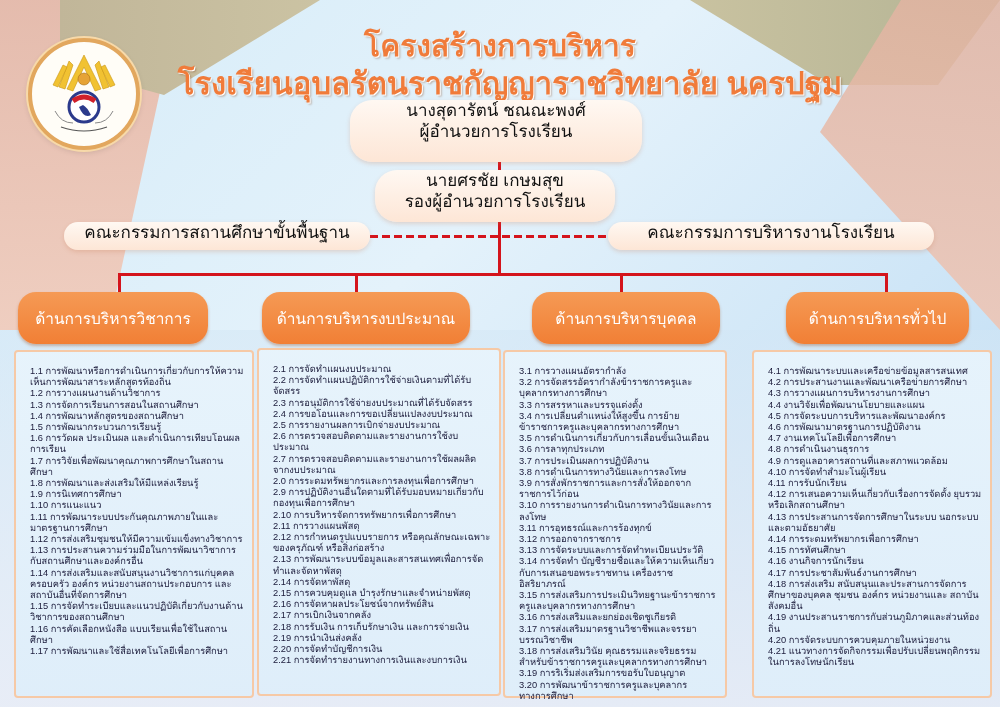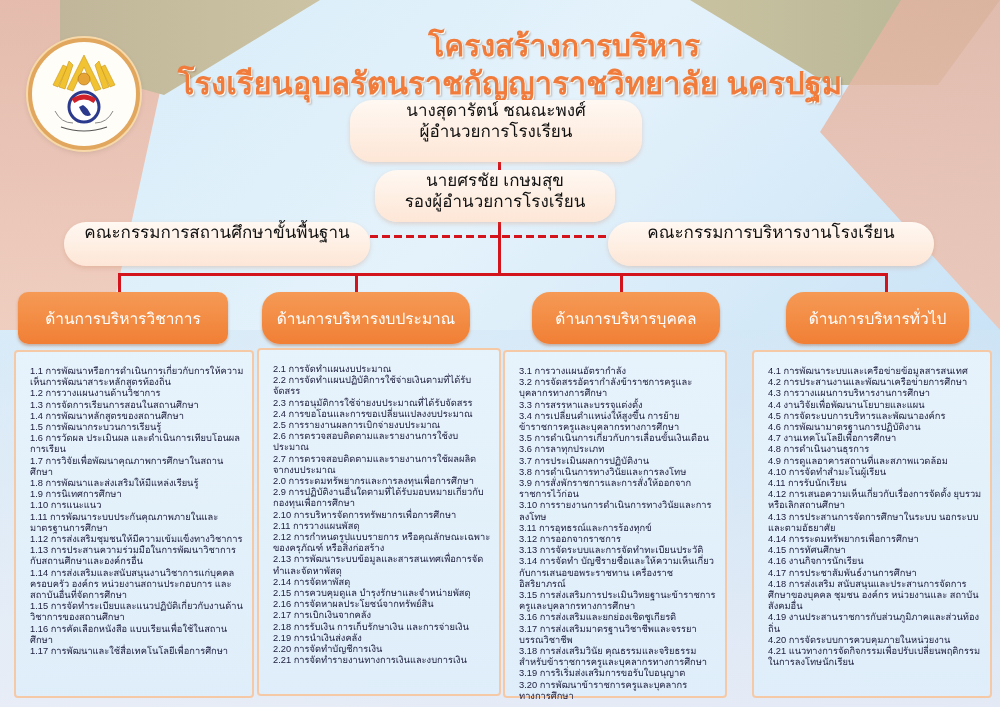--- a/index.html
+++ b/index.html
@@ -45,45 +45,45 @@
       display: flex; align-items: center; justify-content: center;
     }
     .logo svg { width: 90px; height: 90px; }
 
     .title {
       position: absolute; left: 160px; width: 700px; text-align: center;
       color: #f07b3a; font-weight: bold;
       text-shadow: 1px 1px 0 #fff, 2px 2px 2px rgba(120,60,20,.35);
       font-family: "Liberation Sans", sans-serif;
     }
-    .title-1 { top: 22px; font-size: 30px; left: 300px; width: 400px; text-align: right; }
+    .title-1 { top: 22px; font-size: 30px; left: 300px; width: 400px; }
     .title-2 { top: 58px; font-size: 31px; }
 
     .pill {
       position: absolute; border-radius: 22px;
       background: linear-gradient(180deg, #fff8f2 0%, #fde6d6 100%);
       box-shadow: 0 2px 4px rgba(200,120,80,.25);
       display: flex; flex-direction: column; align-items: center; 
       color: #111; font-family: "Liberation Sans", sans-serif;
       text-align: center; line-height: 1.25;
     }
     .director { left: 350px; top: 100px; width: 292px; height: 62px; font-size: 17px; }
     .deputy { left: 375px; top: 170px; width: 240px; height: 52px; font-size: 17px; }
-    .committee { top: 222px; height: 44px; font-size: 17px; }
+    .committee { top: 222px; height: 28px; font-size: 17px; }
     .committee-left { left: 64px; width: 306px; }
     .committee-right { left: 608px; width: 326px; }
 
     .dept {
       position: absolute; top: 292px; height: 52px; border-radius: 18px 18px 18px 18px;
       background: linear-gradient(180deg, #f59a55 0%, #f17f35 100%);
       box-shadow: 0 2px 3px rgba(150,70,20,.35);
       color: #fff; font-size: 15.5px; font-family: "Liberation Sans", sans-serif;
       display: flex; align-items: center; justify-content: center;
     }
-    .dept-1 { left: 18px; width: 210px; border-radius: 10px; }
+    .dept-1 { left: 18px; width: 190px; }
     .dept-2 { left: 262px; width: 208px; }
     .dept-3 { left: 532px; width: 188px; }
     .dept-4 { left: 786px; width: 183px; }
 
     .line { position: absolute; background: #d4141c; }
     .dash {
       position: absolute; height: 3px;
       background: repeating-linear-gradient(90deg, #d4141c 0 8px, transparent 8px 12px);
     }
 

